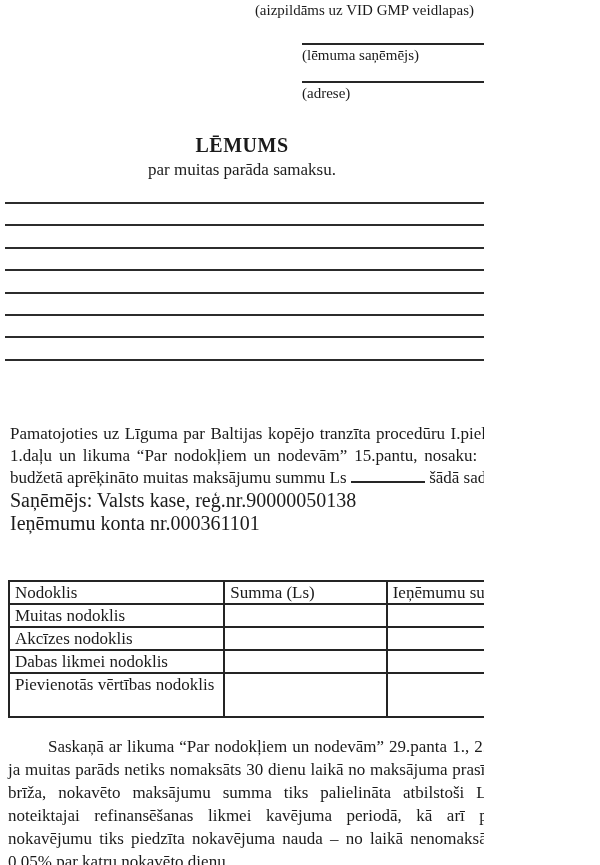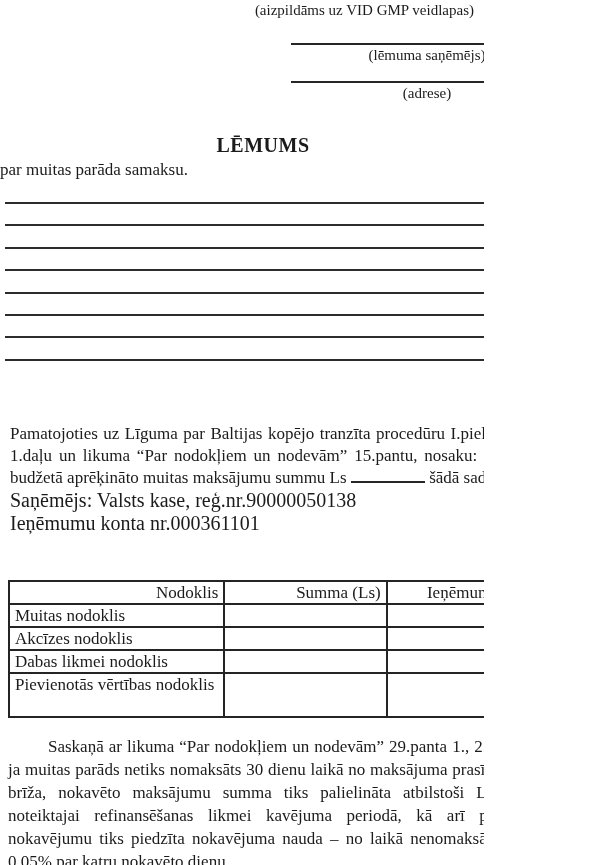--- a/index.html
+++ b/index.html
@@ -14,50 +14,48 @@
   }
   .top-note {
     position: absolute;
     top: 2px;
     right: 10px;
     font-size: 15px;
     white-space: nowrap;
   }
   .sig-block {
     position: absolute;
-    left: 291px;
+    left: 302px;
     width: 272px;
-    text-align: center;
     font-size: 15px;
   }
   .sig-block.recipient { top: 43px; }
   .sig-block.address   { top: 81px; }
   .sig-line {
     height: 0;
     border-top: 2px solid #262626;
   }
   .sig-label { padding-top: 2px; }
   .title {
     position: absolute;
     top: 134px;
     left: 0;
     width: 100%;
     margin: 0;
     text-align: center;
     font-size: 20px;
     font-weight: bold;
     letter-spacing: 0.5px;
-    padding-left: 21px;
   }
   .subtitle {
     position: absolute;
     top: 160px;
     left: 0;
     width: 100%;
-    text-align: left;
+    text-align: center;
     font-size: 17px;
   }
   .blank-lines {
     position: absolute;
     top: 202px;
     left: 5px;
     width: 569px;
     display: flex;
     flex-direction: column;
     gap: 20.4px;
@@ -102,21 +100,21 @@
     font-size: 17px;
     color: #1b1b1b;
   }
   .tax-table th, .tax-table td {
     border: 2px solid #242424;
     line-height: 21px;
     padding: 0 5px;
   }
   .tax-table th {
     font-weight: normal;
-    text-align: right;
+    text-align: left;
     height: 21px;
   }
   .tax-table td { height: 19px; text-align: left; margin-left: 24px; }
   .tax-table tr.tall td { height: 42px; vertical-align: top; }
   .p2 {
     top: 735px;
     left: 8px;
     width: 585px;
     line-height: 23px;
     text-indent: 40px;

